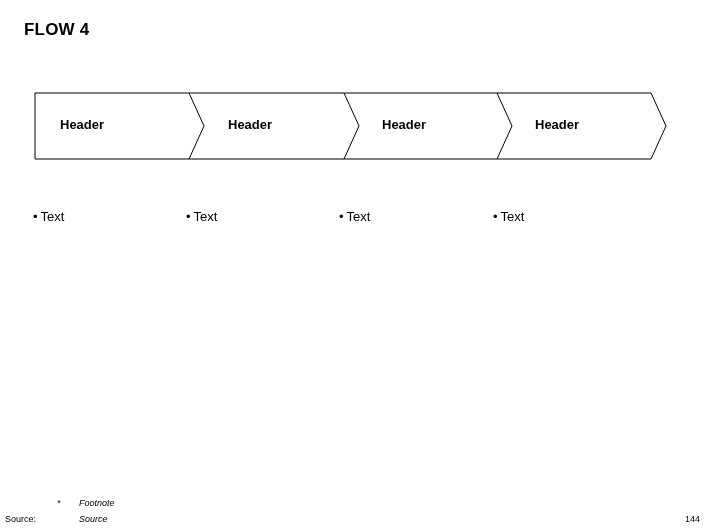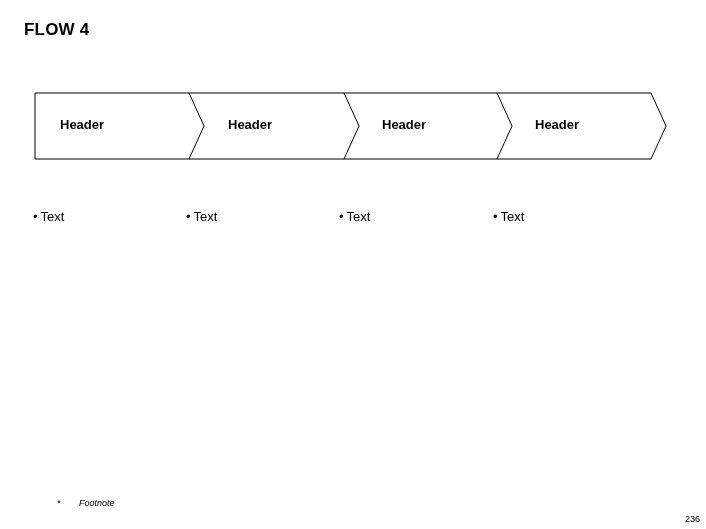--- a/index.html
+++ b/index.html
@@ -186,16 +186,20 @@
   </div>
   <div class="stage-bullet" style="left:493px;">
     <span class="bullet-glyph">•</span><span class="bullet-text">Text</span>
   </div>
 
   <div id="footnote-row">
     <span class="foot-marker">*</span>
     <span class="foot-value">Footnote</span>
   </div>
 
-
-  <div id="page-number">236</div>
+  <div id="source-row">
+    <span class="foot-label">Source:</span>
+    <span class="foot-value">Source</span>
+  </div>
+
+  <div id="page-number">144</div>
 
 </div>
 
 </body></html>

